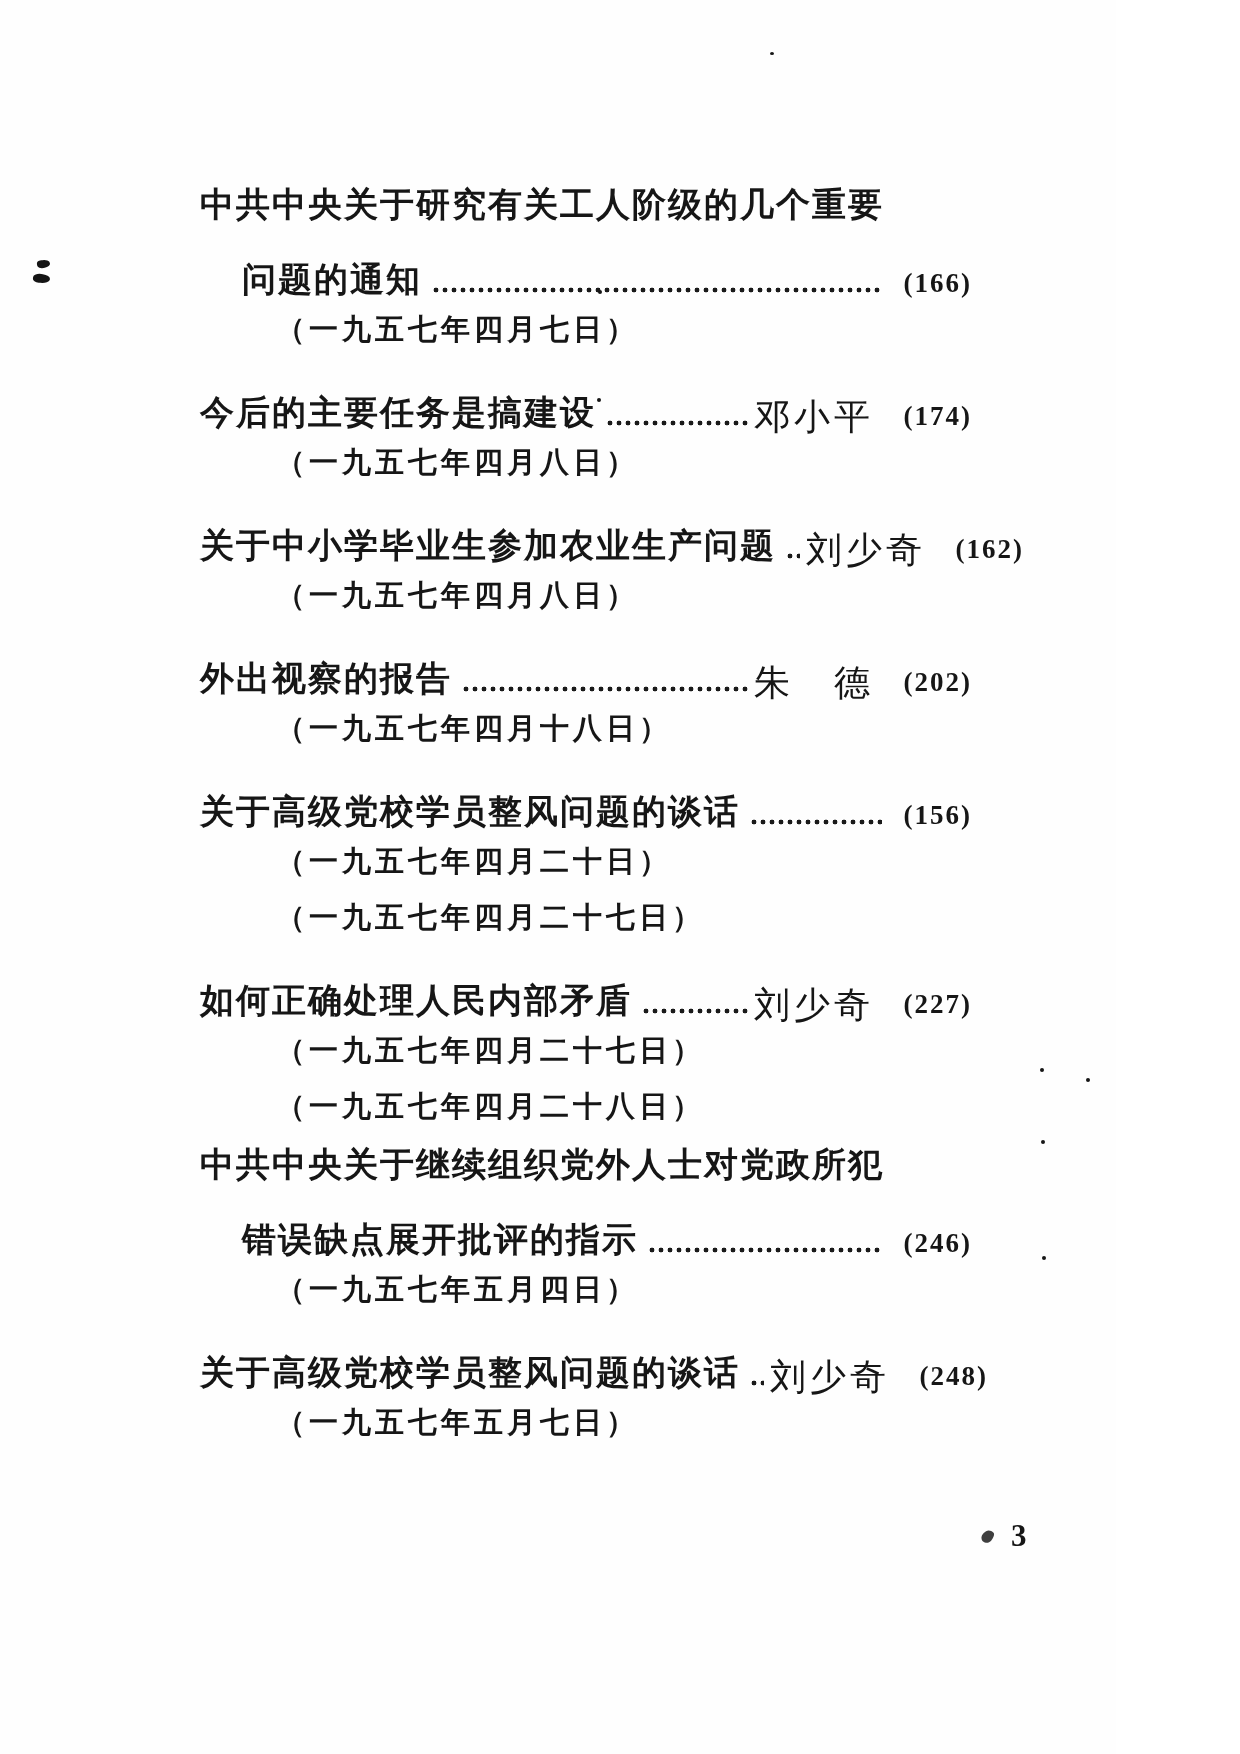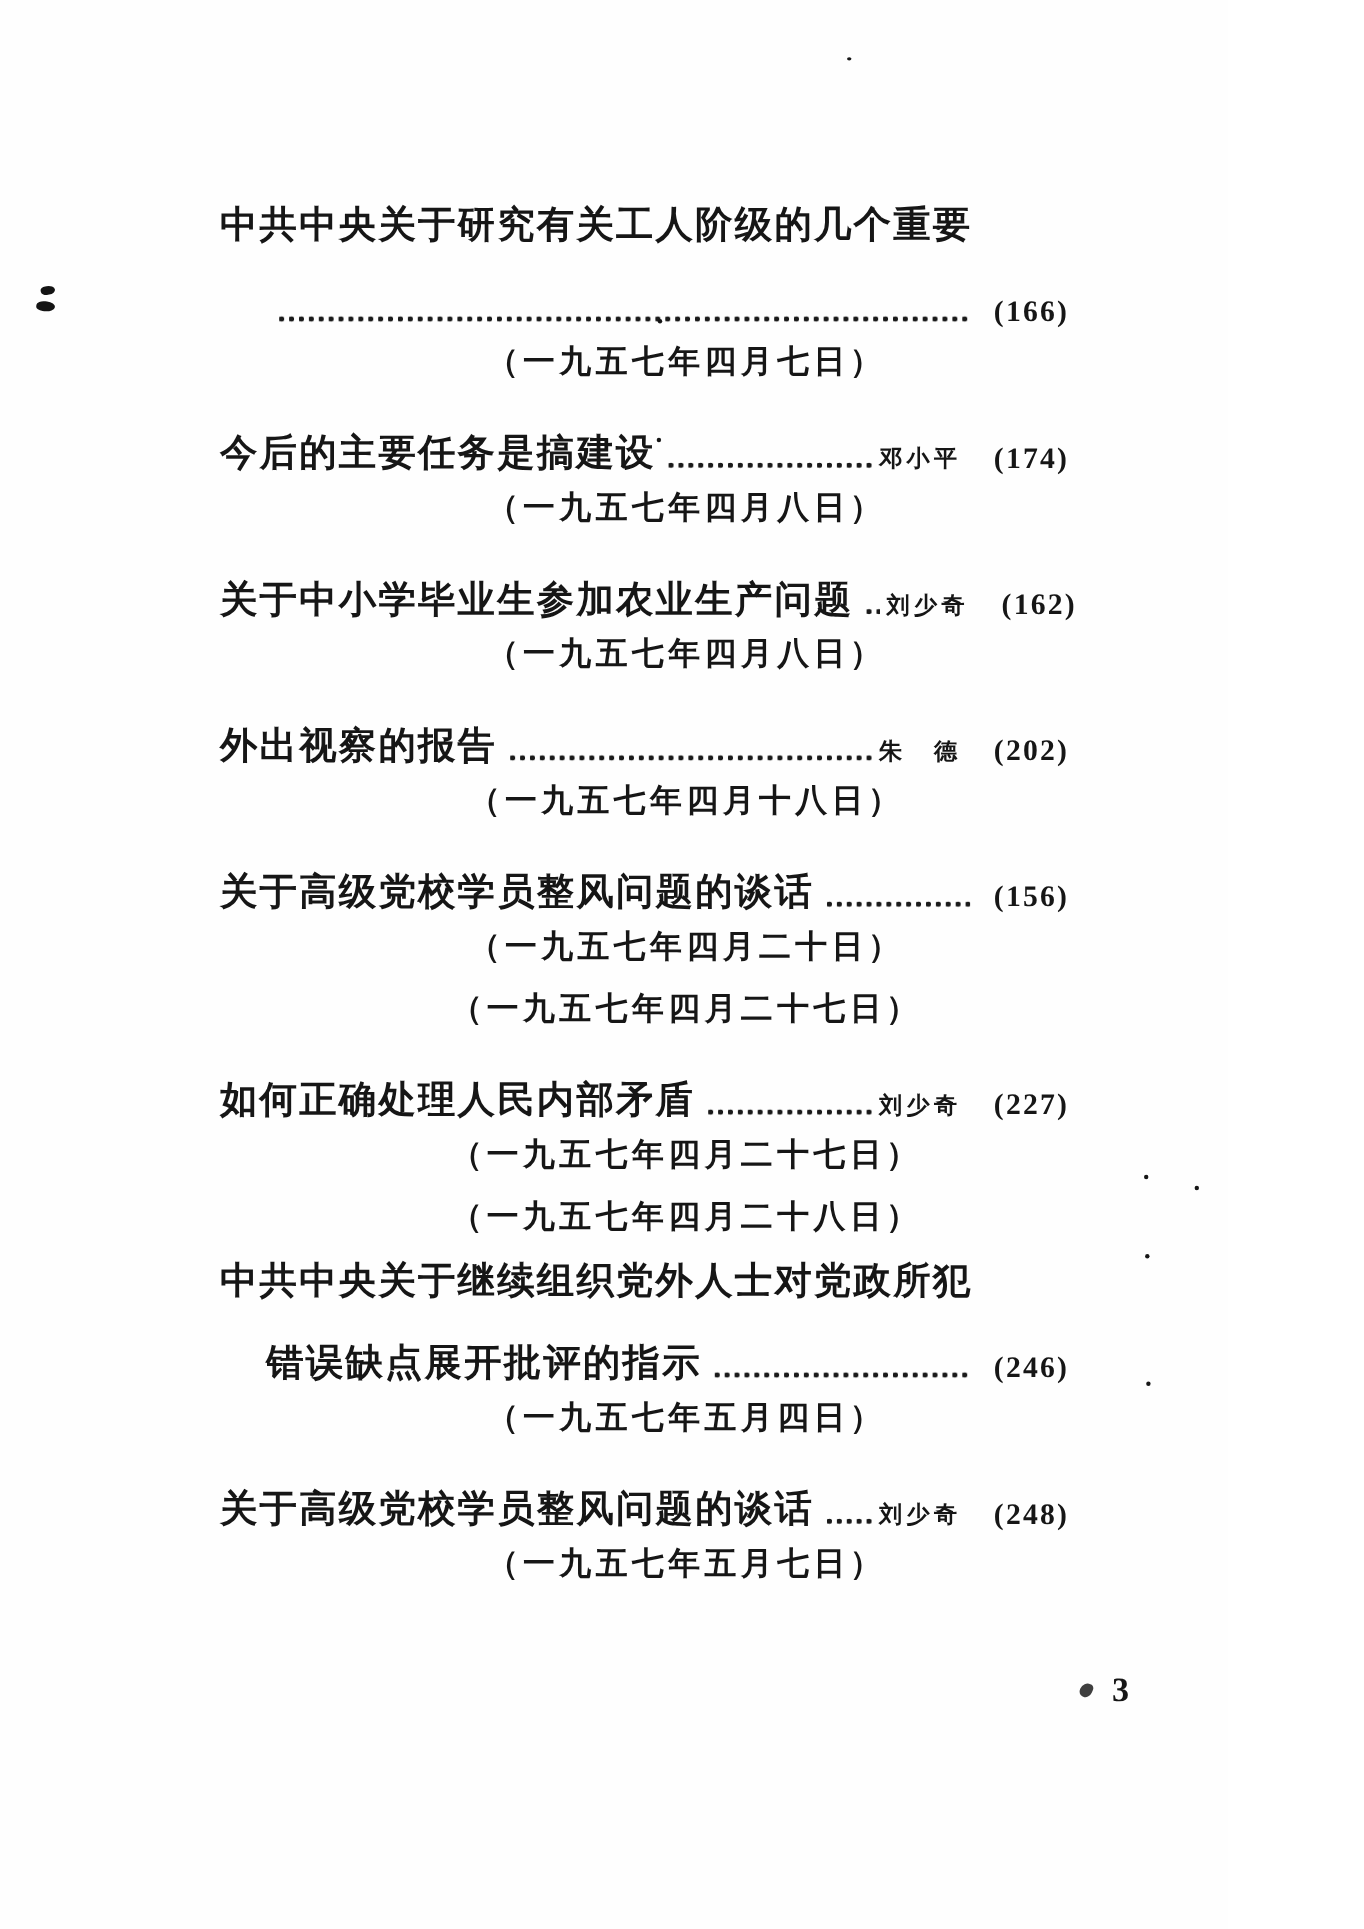--- a/index.html
+++ b/index.html
@@ -25,31 +25,31 @@
   .title { white-space:nowrap; }
 
   .leader {
     flex:1 1 auto; min-width:14px; height:6px;
     margin:0 6px 12px 10px;
     background-image:radial-gradient(circle at 4px 3px, #1a1a1a 2.4px, rgba(0,0,0,0) 2.6px);
     background-size:9px 6px; background-repeat:repeat-x;
   }
 
   .author {
-    font-size:21px; line-height:42px; font-weight:bold;
+    font-size:36px; line-height:42px; font-weight:normal;
     letter-spacing:4px; margin-right:14px; white-space:nowrap;
   }
   .page-num {
     font-size:27px; line-height:43px; font-weight:bold;
     white-space:nowrap; min-width:84px; text-align:right;margin-top:32px;
   }
 
   .date-line {
     font-size:29px; line-height:44px; font-weight:bold;
-    padding-left:76px; letter-spacing:4px; margin-top:2px;text-align:center;
+    padding-left:76px; letter-spacing:4px; margin-top:2px;
   }
 
   
   .edge-mark { position:absolute; left:32px; top:258px; width:24px; height:32px; }
   .edge-mark::before {
     content:""; position:absolute; top:2px; left:5px; width:13px; height:8px;
     background:#141414; border-radius:40% 60% 50% 50%; transform:rotate(-10deg);
   }
   .edge-mark::after {
     content:""; position:absolute; top:16px; left:1px; width:17px; height:9px;
@@ -82,20 +82,21 @@
 
 <main class="page">
   <div class="edge-mark"></div>
 
   <section class="toc" id="toc">
       <div class="entry">
         <div class="t-line">
           <span class="title">中共中央关于研究有关工人阶级的几个重要</span>
         </div>
         <div class="t-line cont">
+          <span class="title">问题的通知</span>
           <div class="leader"></div>
           <span class="page-num">(166)</span>
         </div>
         <div class="date-line">（一九五七年四月七日）</div>
       </div>
       <div class="entry">
         <div class="t-line">
           <span class="title">今后的主要任务是搞建设</span>
           <div class="leader"></div>
           <span class="author">邓小平</span>

